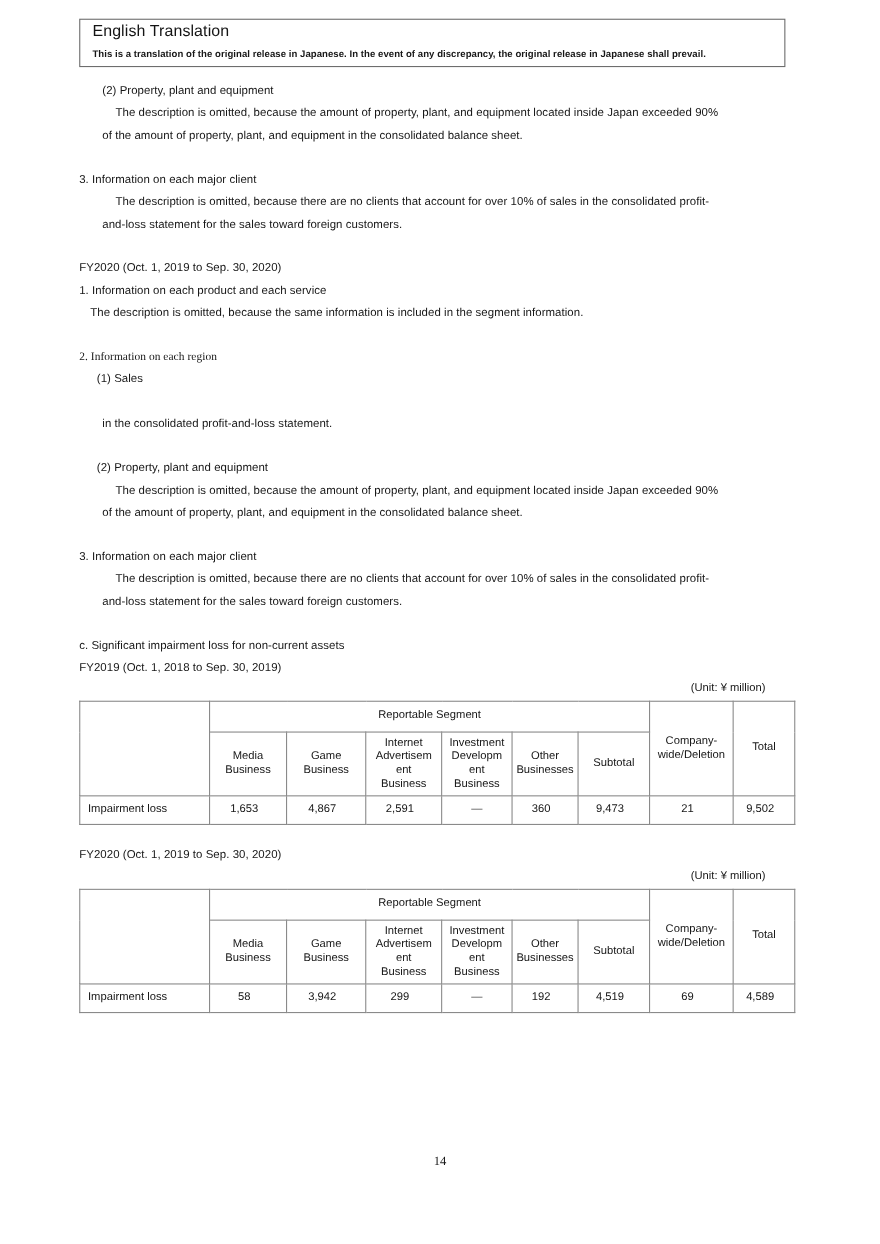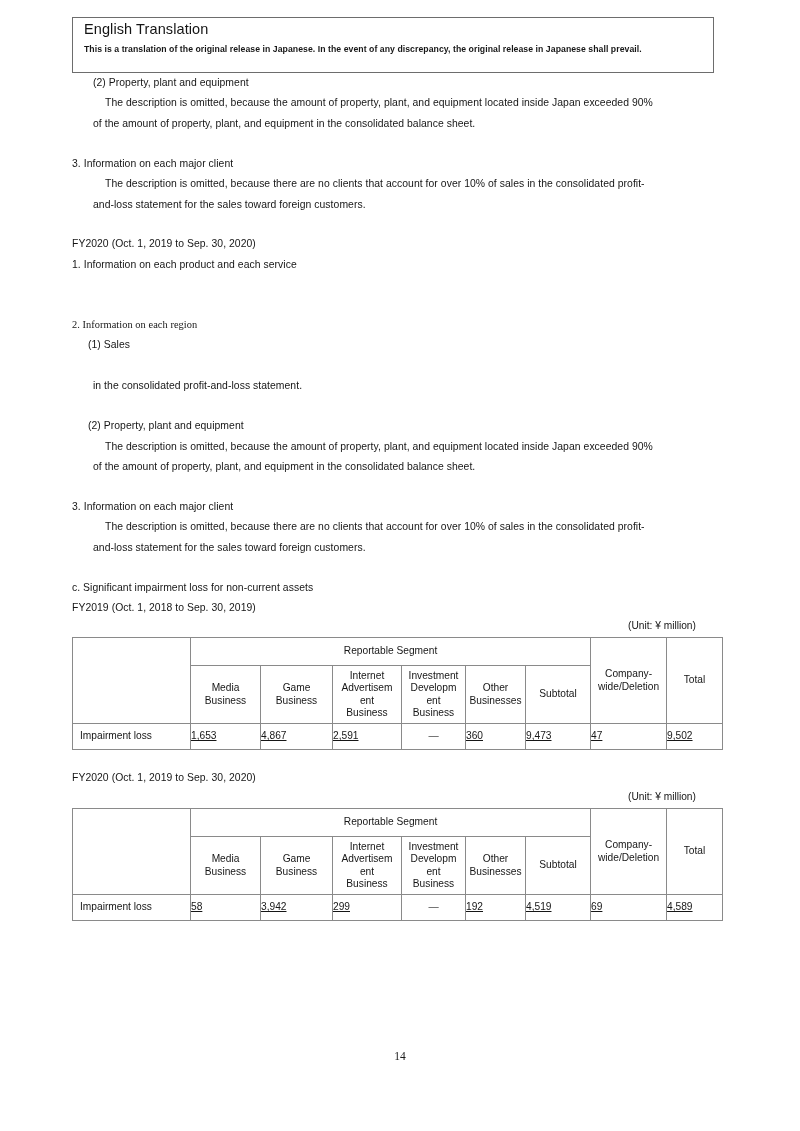--- a/index.html
+++ b/index.html
@@ -22,21 +22,21 @@
     height: 1131px;
     overflow: hidden;
   }
 
   
   .notice-box {
     position: absolute;
     left: 72px;
     top: 17px;
     width: 642px;
-    height: 56px;
+    height: 44px;
     border: 1px solid #6d6d6d;
     box-sizing: border-box;
   }
   .notice-title {
     position: absolute;
     left: 11px;
     top: 3px;
     font-size: 14.5px;
     letter-spacing: .1px;
     color: #141414;
@@ -90,24 +90,23 @@
   .seg-table th.tallhead {
     height: 84px;
     padding: 0 2px;
   }
   .seg-table td.rowlabel {
     text-align: left;
     padding-left: 7px;
     height: 25px;
   }
   .seg-table td.num {
-    text-align: left;
+    text-align: center;
     padding-right: 7px;
     height: 25px;
-    text-decoration: underline;
   }
   .seg-table td.dash {
     text-align: center;
     height: 25px;
     color: #4a4a4a;
   }
   .unit-label {
     position: absolute;
     font-size: 10.2px;
     color: #161616;
@@ -139,20 +138,21 @@
   <div class="tx" style="left:93px; top:76px;">(2) Property, plant and equipment</div>
   <div class="tx" style="left:105px; top:96px;">The description is omitted, because the amount of property, plant, and equipment located inside Japan exceeded 90%</div>
   <div class="tx" style="left:93px; top:117px;">of the amount of property, plant, and equipment in the consolidated balance sheet.</div>
 
   <div class="tx" style="left:72px; top:157px;">3. Information on each major client</div>
   <div class="tx" style="left:105px; top:177px;">The description is omitted, because there are no clients that account for over 10% of sales in the consolidated profit-</div>
   <div class="tx" style="left:93px; top:198px;">and-loss statement for the sales toward foreign customers.</div>
 
   <div class="tx" style="left:72px; top:237px;">FY2020 (Oct. 1, 2019 to Sep. 30, 2020)</div>
   <div class="tx" style="left:72px; top:258px;">1. Information on each product and each service</div>
+  <div class="tx" style="left:82px; top:278px;">The description is omitted, because the same information is included in the segment information.</div>
 
   <div class="tx" style="left:72px; top:318px;font-family:Liberation Serif, serif;">2. Information on each region</div>
   <div class="tx" style="left:88px; top:338px;">(1) Sales</div>
   <div class="tx" style="left:93px; top:379px;">in the consolidated profit-and-loss statement.</div>
 
   <div class="tx" style="left:88px; top:419px;">(2) Property, plant and equipment</div>
   <div class="tx" style="left:105px; top:440px;">The description is omitted, because the amount of property, plant, and equipment located inside Japan exceeded 90%</div>
   <div class="tx" style="left:93px; top:460px;">of the amount of property, plant, and equipment in the consolidated balance sheet.</div>
 
   <div class="tx" style="left:72px; top:500px;">3. Information on each major client</div>
@@ -213,21 +213,21 @@
         <th class="colhead">Subtotal</th>
       </tr>
       <tr>
         <td class="rowlabel">Impairment loss</td>
         <td class="num">1,653</td>
         <td class="num">4,867</td>
         <td class="num">2,591</td>
         <td class="dash">―</td>
         <td class="num">360</td>
         <td class="num">9,473</td>
-        <td class="num">47</td>
+        <td class="num">21</td>
         <td class="num">9,502</td>
       </tr>
     </tbody>
   </table>
 
   <div class="tx" style="left:72px; top:771px;">FY2020 (Oct. 1, 2019 to Sep. 30, 2020)</div>
   <div class="unit-label" style="left:628px; top:791px;">(Unit: ¥ million)</div>
 
   <table class="seg-table" style="left:72px; top:808px; width:650px;">
     <colgroup>

